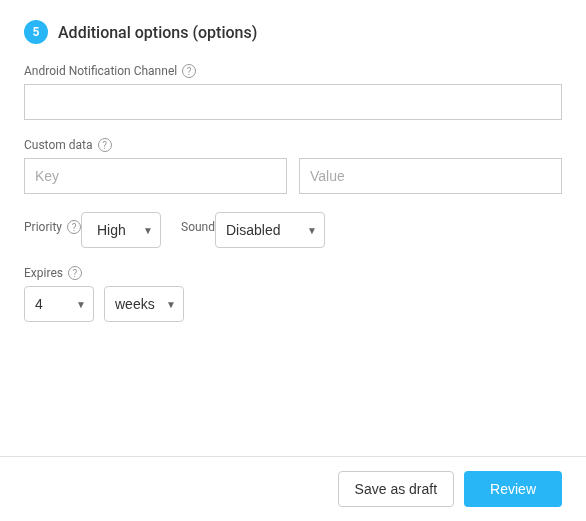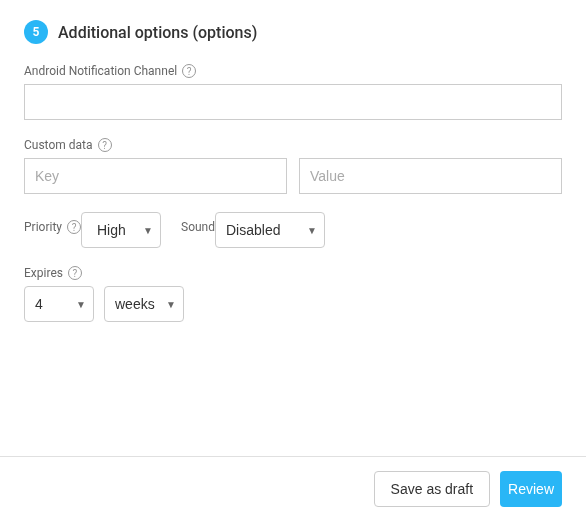--- a/index.html
+++ b/index.html
@@ -195,21 +195,21 @@
       border-radius: 4px;
       background: #fff;
       color: #333;
       font-size: 14px;
       cursor: pointer;
       white-space: nowrap;
     }
 
     .btn-review {
       height: 36px;
-      padding: 0 8px;
+      padding: 0 26px;
       border: none;
       border-radius: 4px;
       background: #29b6f6;
       color: #fff;
       font-size: 14px;
       font-weight: 500;
       cursor: pointer;
       white-space: nowrap;
     }
   </style>

